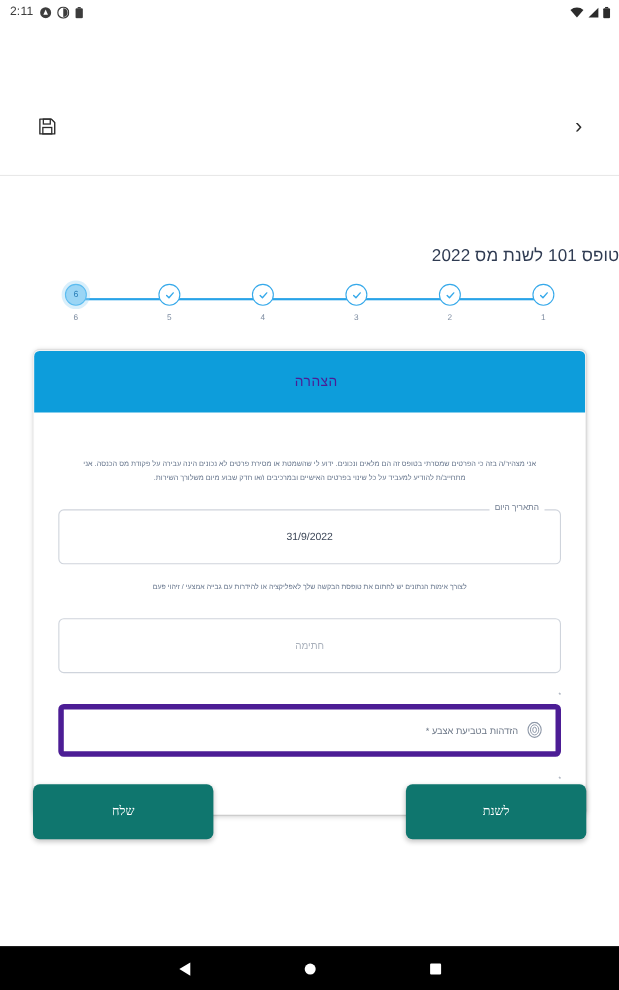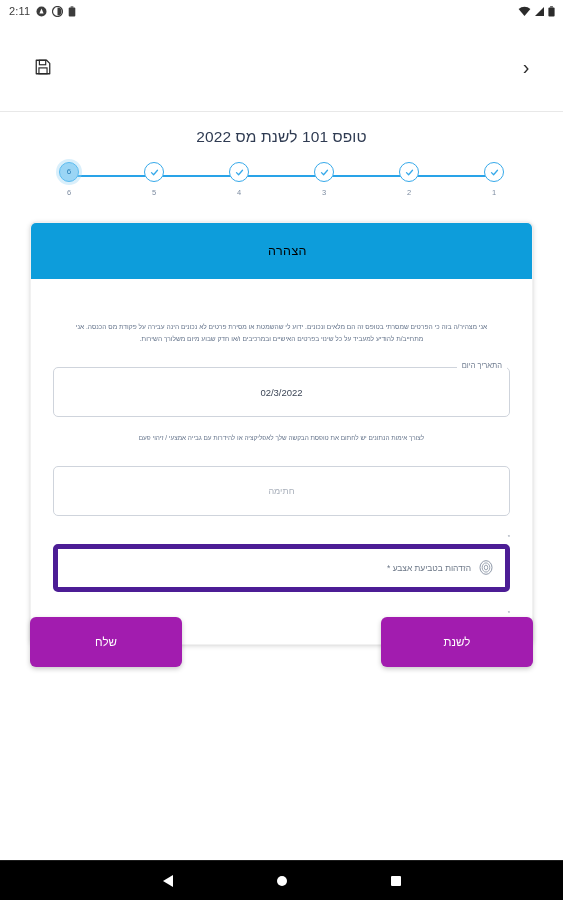--- a/index.html
+++ b/index.html
@@ -12,20 +12,21 @@
     font-family: "Liberation Sans", "DejaVu Sans", sans-serif;
   }
 
   .phone {
     position: relative;
     width: 563px;
     height: 900px;
     background: #ffffff;
     display: flex;
     flex-direction: column;
+    gap: 48px;
   }
 
   
   .status-bar {
     height: 22px;
     flex: 0 0 22px;
     background: #ffffff;
     display: flex;
     align-items: center;
     justify-content: space-between;
@@ -86,21 +87,20 @@
   .content {
     flex: 1 1 auto;
     overflow: hidden;
     display: flex;
     flex-direction: column;
     background: #ffffff;
     padding-top: 16px;
   }
 
   .page-title {
-    text-align: center;
     direction: rtl;
     font-size: 15.5px;
     color: #2f3b52;
     font-weight: 400;
     letter-spacing: 0.1px;
   }
 
   .page-subtitle {
     text-align: center;
     direction: rtl;
@@ -184,21 +184,21 @@
   }
   .card-header {
     background: #0d9ddb;
     height: 56px;
     display: flex;
     align-items: center;
     justify-content: center;
     direction: rtl;
   }
   .card-header-title {
-    color: #000000;
+    color: #4c1d95;
     font-size: 12.5px;
     letter-spacing: 0.4px;
     margin-left: 12px;
   }
   .card-body {
     padding: 42px 22px 28px 22px;
     direction: rtl;
   }
 
   .declaration-text {
@@ -220,21 +220,21 @@
     display: flex;
     align-items: center;
     justify-content: center;
     direction: rtl;
     background: #ffffff;
     cursor: text;
   }
   .field-legend {
     position: absolute;
     top: -6px;
-    right: 2px;
+    right: 14px;
     background: #ffffff;
     padding: 0 5px;
     font-size: 7.5px;
     color: #6e7b8f;
     line-height: 1;
     direction: rtl;
   }
   .field-value {
     font-size: 9.5px;
     color: #3b4556;
@@ -297,28 +297,28 @@
   
   .button-row {
     display: flex;
     justify-content: space-between;
     padding: 0 30px;
     margin-top: -28px;
     position: relative;
     z-index: 5;
   }
   .btn {
-    width: 152px;
+    width: 164px;
     height: 50px;
-    background: #a21caf;
+    background: #0f766e;
     border: none;
     border-radius: 6px;
     color: #ffffff;
     font-size: 11.5px;
-    font-family: Liberation Sans, sans-serif;
+    font-family: Liberation Serif, serif;
     cursor: pointer;
     box-shadow: 0 2px 5px rgba(0,0,0,0.22);
     direction: rtl;
   }
 
   
   .nav-bar {
     flex: 0 0 40px;
     height: 40px;
     background: #000000;
@@ -471,21 +471,21 @@
     <div class="card">
       <div class="card-header">
         <span class="card-header-title">הצהרה</span>
       </div>
       <div class="card-body">
 
         <div class="declaration-text">אני מצהיר/ה בזה כי הפרטים שמסרתי בטופס זה הם מלאים ונכונים. ידוע לי שהשמטת או מסירת פרטים לא נכונים הינה עבירה על פקודת מס הכנסה. אני מתחייב/ת להודיע למעביד על כל שינוי בפרטים האישיים ובמרכיבים ו/או חדק שבוע מיום משלורך השירות.</div>
 
         <div class="field-outline">
           <span class="field-legend">התאריך היום</span>
-          <span class="field-value">02/3/2022</span>
+          <span class="field-value">31/9/2022</span>
         </div>
 
         <div class="hint-text">לצורך אימות הנתונים יש לחתום את טופסת הבקשה שלך לאפליקציה או להידרות עם גבייה אמצעי / זיהוי פעם</div>
 
         <div class="field-outline">
           <span class="field-placeholder">חתימה</span>
         </div>
 
         <div class="mini-label">*</div>
         <div class="field-icon-row">

